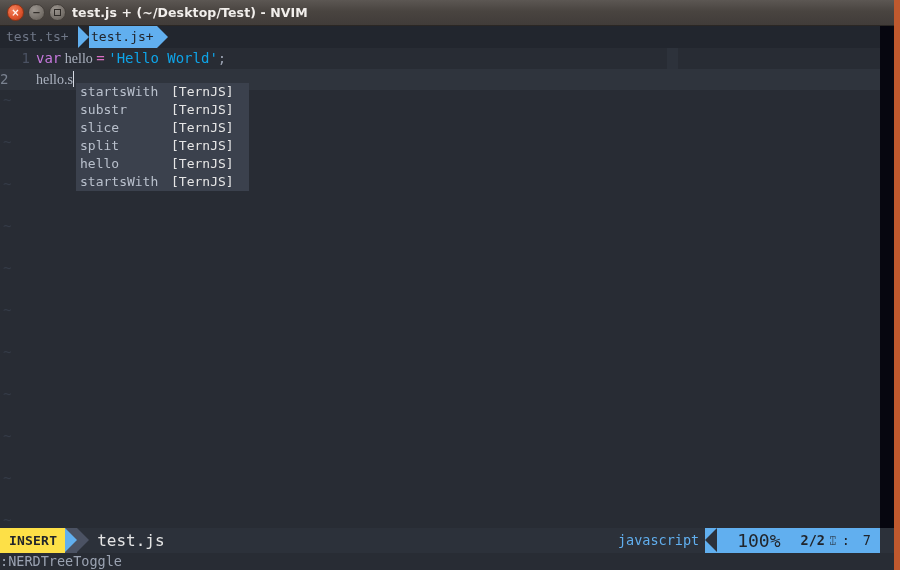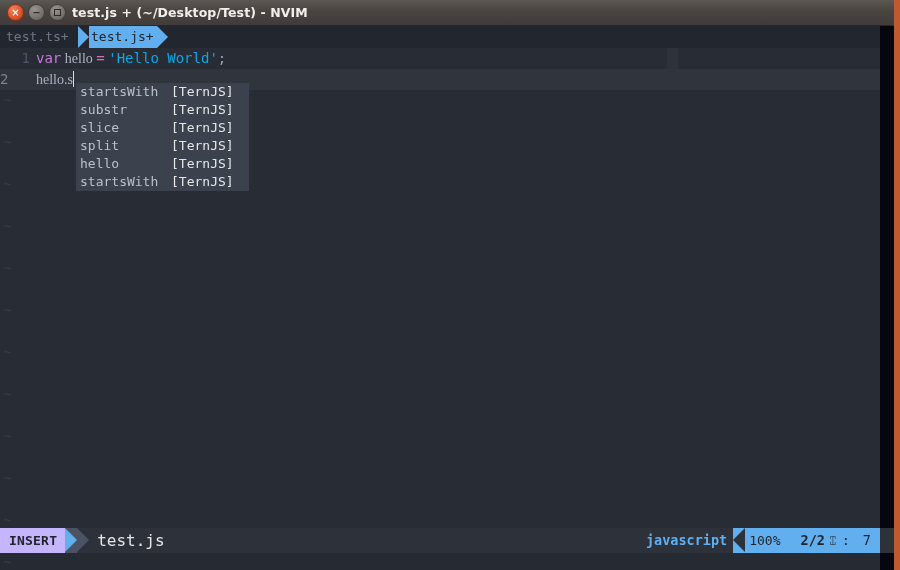--- a/index.html
+++ b/index.html
@@ -260,21 +260,21 @@
     background: #2c313a;
   }
   .mode-wrap {
     position: absolute;
     left: 0; top: 0;
     display: flex;
     align-items: stretch;
     height: 25px;
   }
   .mode-badge {
-    background: #c4b5fd;
+    background: #fde047;
     color: #21252b;
     font-size: 13px;
     font-weight: bold;
     line-height: 25px;
     padding: 0 8px 0 9px;
     letter-spacing: 0.2px;
   }
   .arrow-blue {
     width: 12px;
     position: relative;
@@ -312,41 +312,40 @@
     right: 14px; top: 0;
     height: 25px;
     display: flex;
     align-items: stretch;
   }
   .ft {
     color: #61afef;
     font-size: 13.5px;
     line-height: 25px;
     padding-right: 6px;
-    font-weight: bold;
   }
   .arrow-left-blue {
     width: 12px;
     position: relative;
     background: #61afef;
   }
   .arrow-left-blue::after {
     content: "";
     position: absolute; right: 0; top: 0;
     width: 0; height: 0;
     border-top: 12.5px solid transparent;
     border-bottom: 12.5px solid transparent;
     border-right: 12px solid #2c313a;
   }
   .pct {
     background: #61afef;
     color: #21252b;
-    font-size: 13px;
-    line-height: 25px;
-    padding: 0 10px 0 4px;
+    font-size: 18px;
+    line-height: 25px;
+    padding: 0 10px 0 20px;
   }
   .pos {
     background: #61afef;
     color: #21252b;
     font-size: 13.5px;
     font-weight: bold;
     line-height: 25px;
     padding: 0 2px 0 10px;
   }
   .lnglyph {
@@ -458,14 +457,15 @@
       <div class="ft">javascript</div>
       <div class="arrow-left-blue"></div>
       <div class="pct">100%</div>
       <div class="pos">2/2</div>
       <div class="lnglyph">⑄</div>
       <div class="colon">:</div>
       <div class="col">7</div>
     </div>
   </div>
 
+  <div class="cmdline">:NERDTreeToggle</div>
 
 </div>
 
 </body></html>

